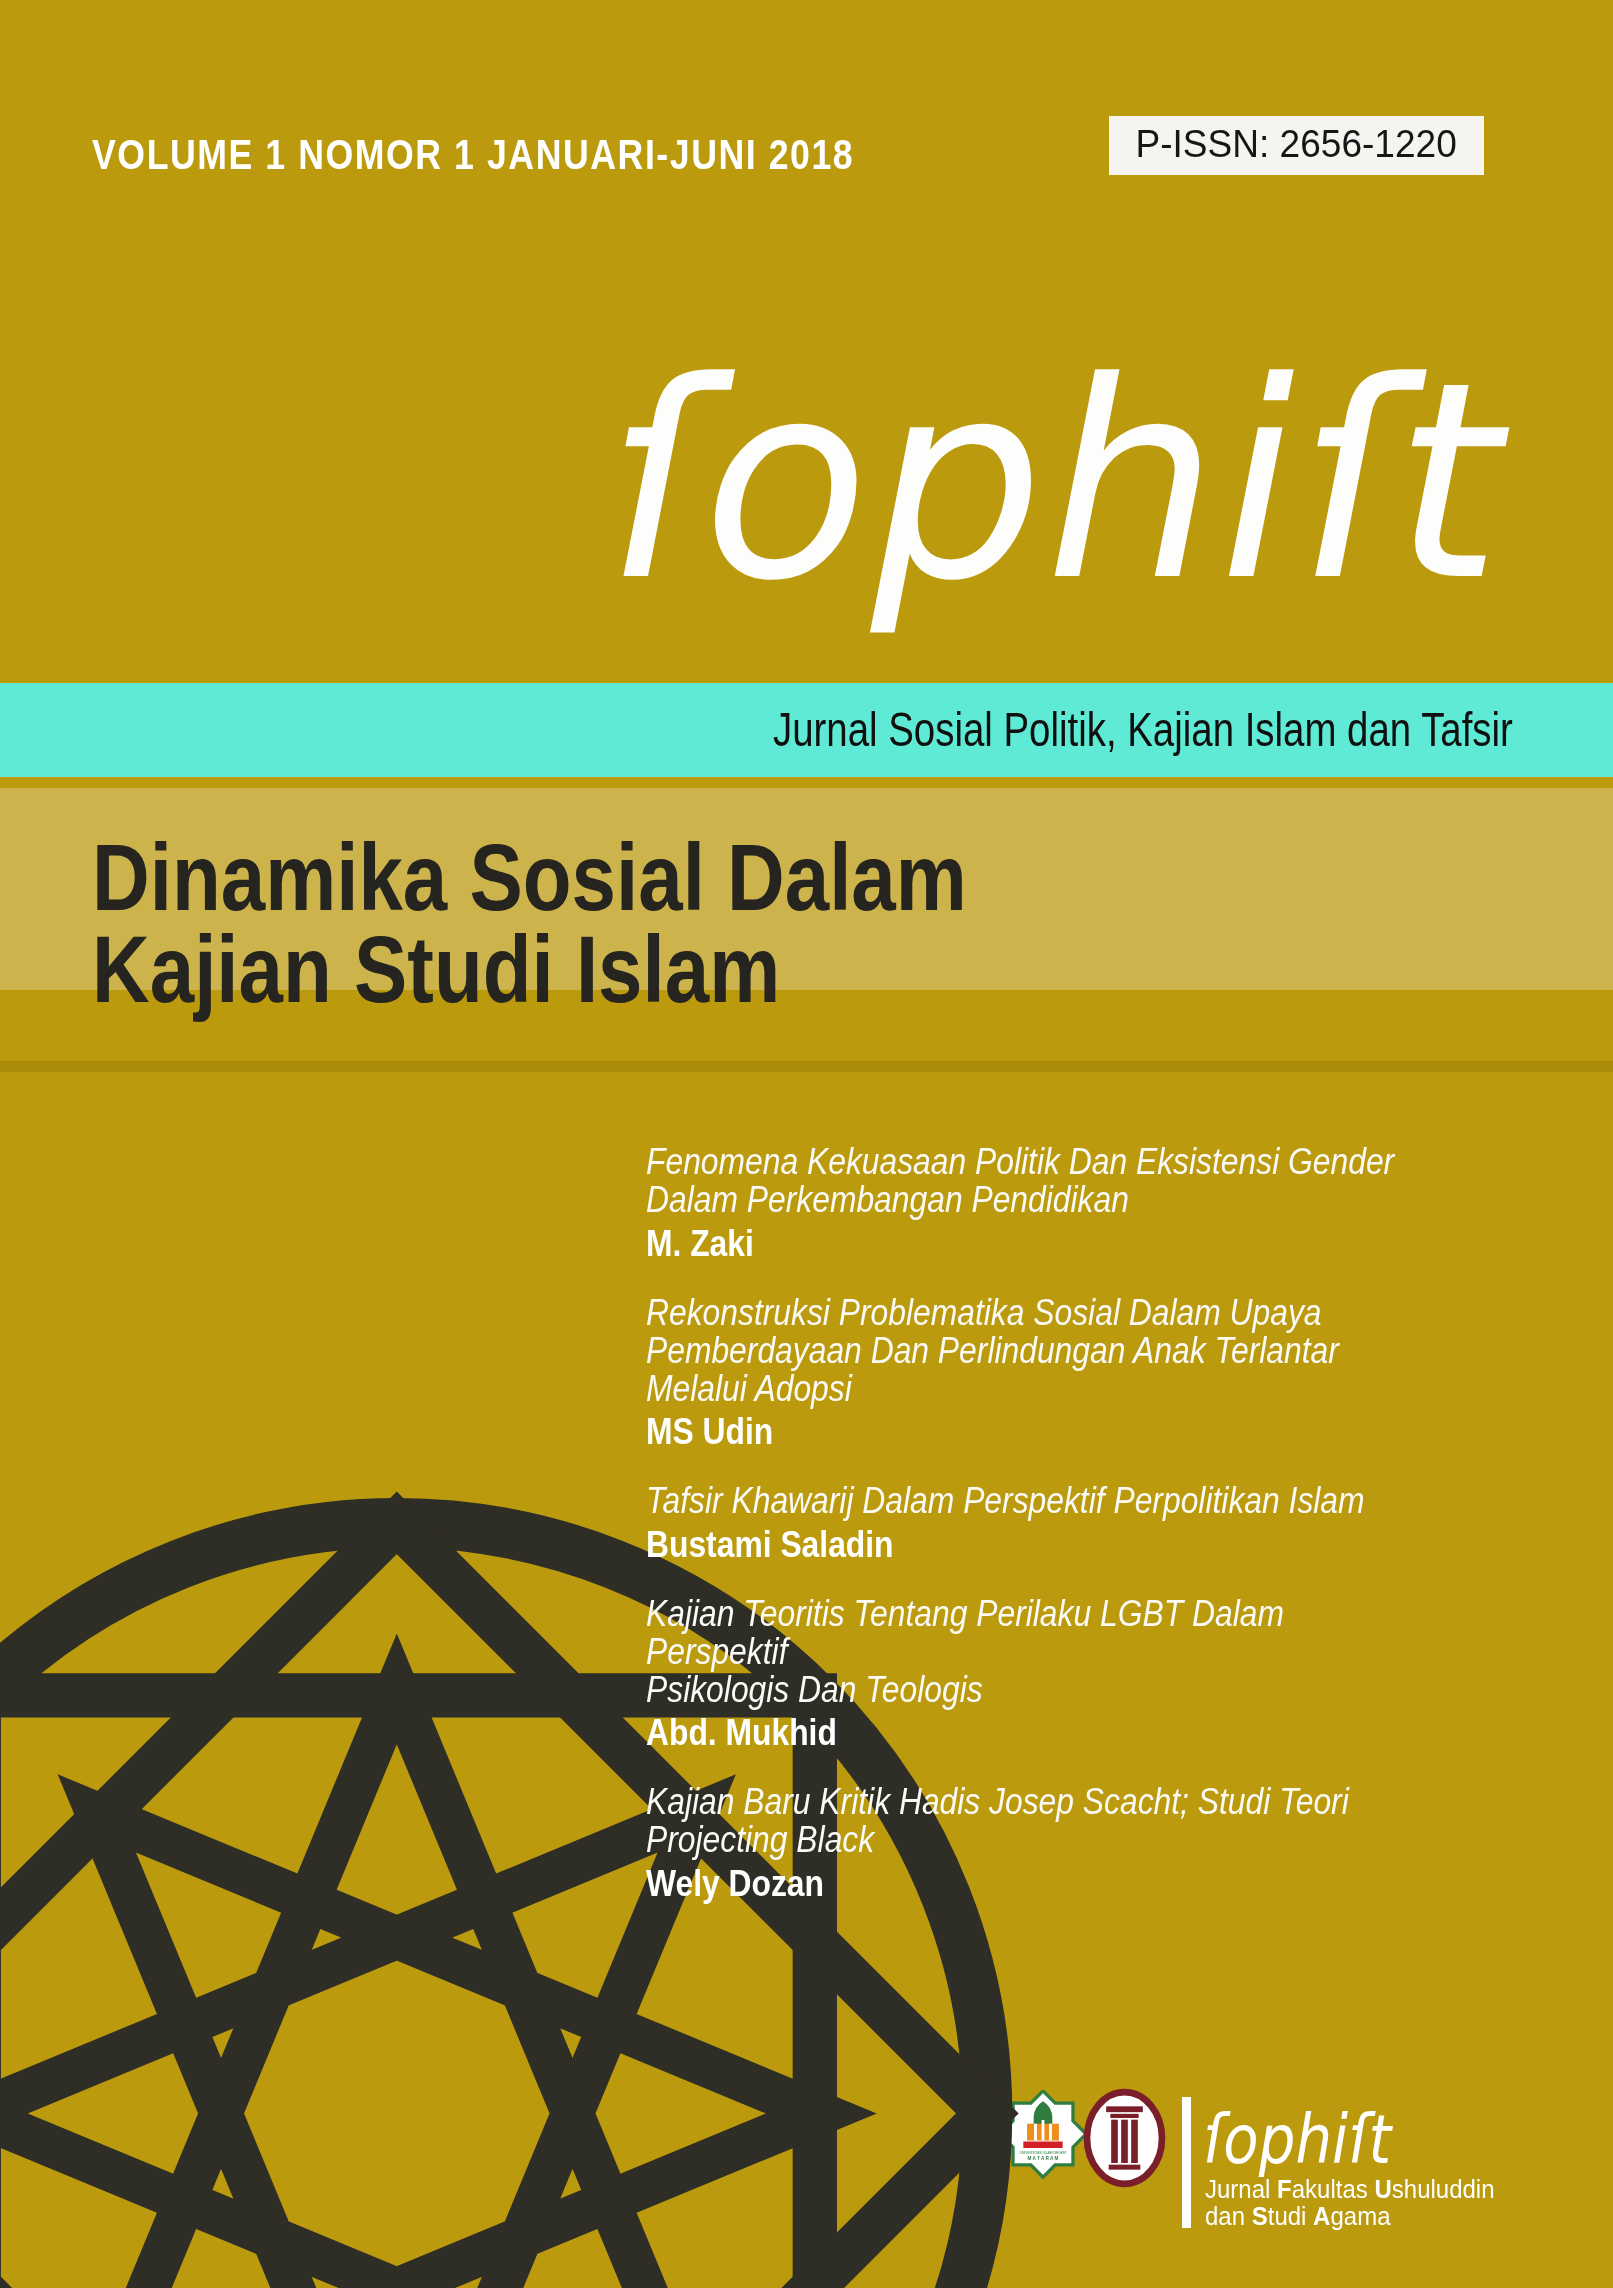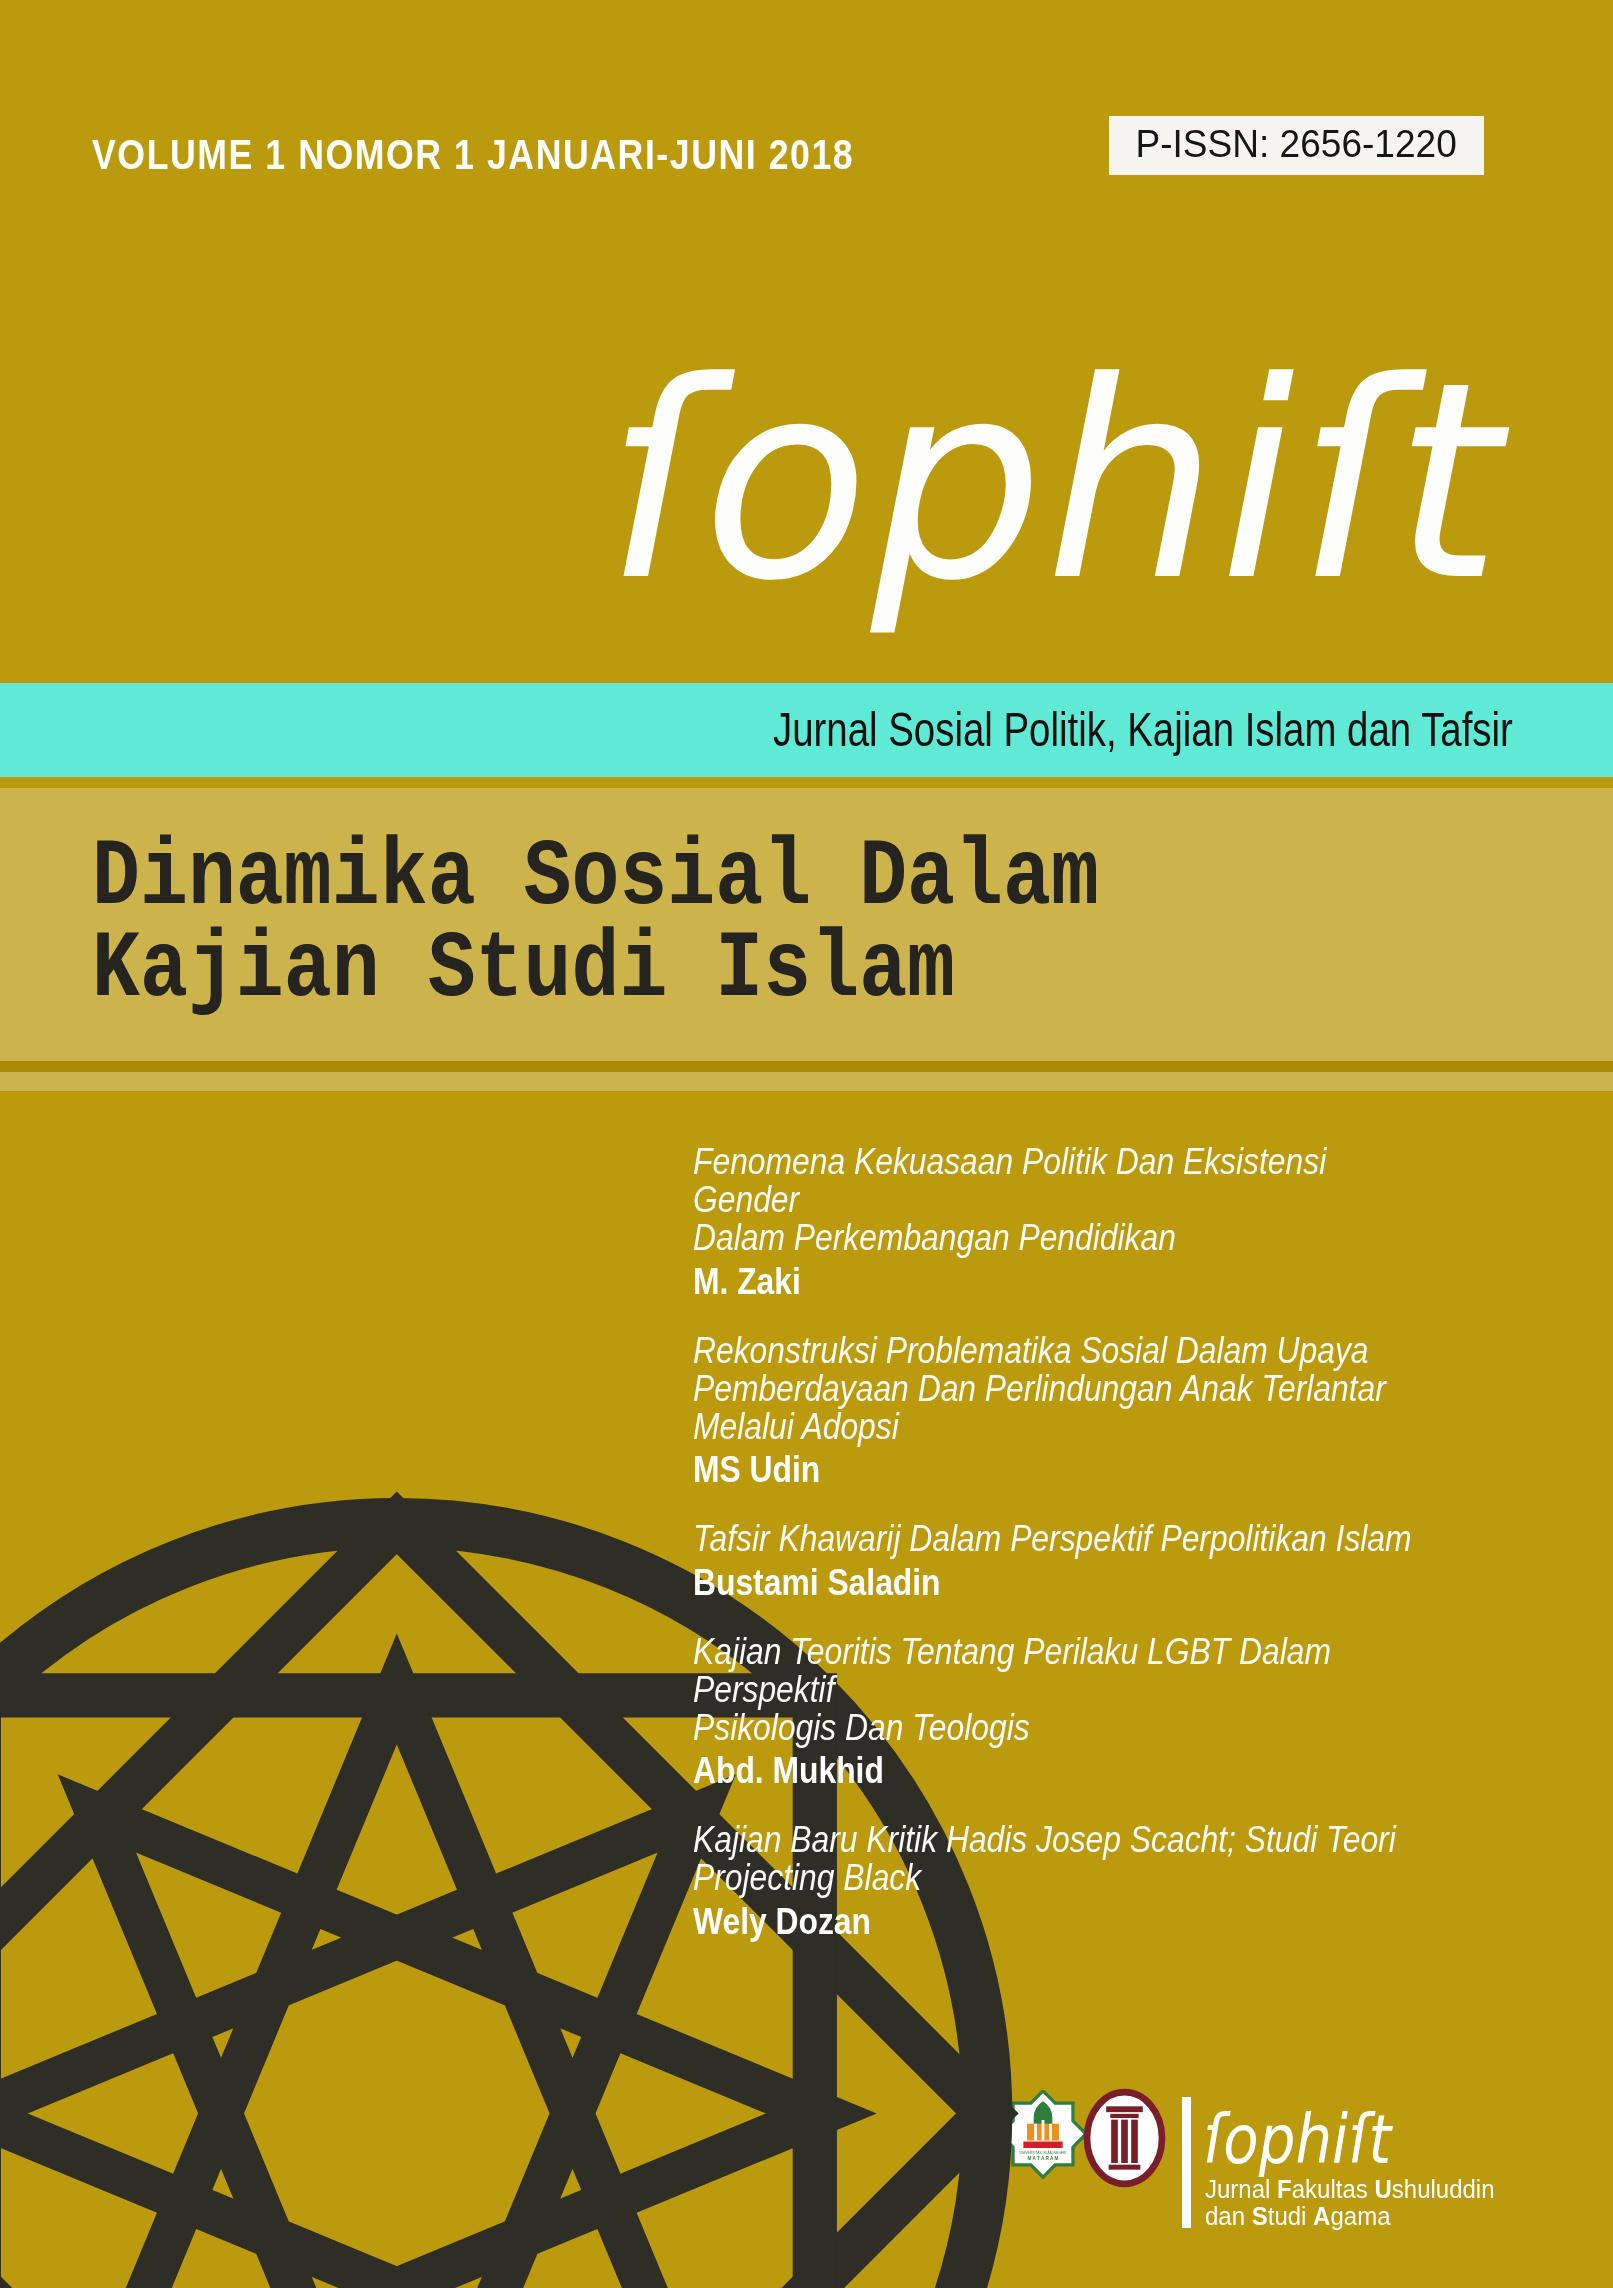--- a/index.html
+++ b/index.html
@@ -26,32 +26,32 @@
     font-size:272px;line-height:1;letter-spacing:1.8px;white-space:nowrap;
   }
   
   .white-band{left:0;top:683px;width:1613px;height:94px;background:#5eead4;}
   .white-band .band-text{
     position:absolute;right:100px;top:0;height:94px;line-height:94px;
     color:#101010;font-size:48px;transform:scaleX(0.8);transform-origin:right center;white-space:nowrap;
   }
   
   .gold-gap{left:0;top:777px;width:1613px;height:11px;background:#bb9a0e;}
-  .title-band{left:0;top:788px;width:1613px;height:303px;background:#ccb34c;font-family:Liberation Mono, monospace;}
+  .title-band{left:0;top:788px;width:1613px;height:202px;background:#ccb34c;}
   .title-band .issue-title{
     position:absolute;left:92px;top:44px;color:#25241e;font-weight:bold;
     font-size:94px;line-height:92px;white-space:pre-line;
     transform:scaleX(0.85);transform-origin:left top;
   }
   .divider{left:0;top:1061px;width:1613px;height:11px;background:#aa8b08;}
   
   .pattern{left:0;top:0;width:1613px;height:2289px;z-index:1;pointer-events:none;}
   
   .articles{left:646px;top:1143px;width:886px;z-index:2;}
-  .article{margin-bottom:31px;margin-left:47px;}
+  .article{margin-bottom:31px;}
   .article .a-title{
     color:#fbfaf6;font-style:italic;font-size:37px;line-height:38px;
     white-space:pre-line;transform:scaleX(0.86);transform-origin:left top;
   }
   .article .a-author{
     color:#ffffff;font-weight:bold;font-size:37px;line-height:38px;margin-top:5.5px;
     transform:scaleX(0.86);transform-origin:left top;white-space:nowrap;
   }
   .uin-logo{left:995px;top:2090px;width:96px;height:103px;}
   .pillar-logo{left:1082px;top:2088px;width:85px;height:100px;}

